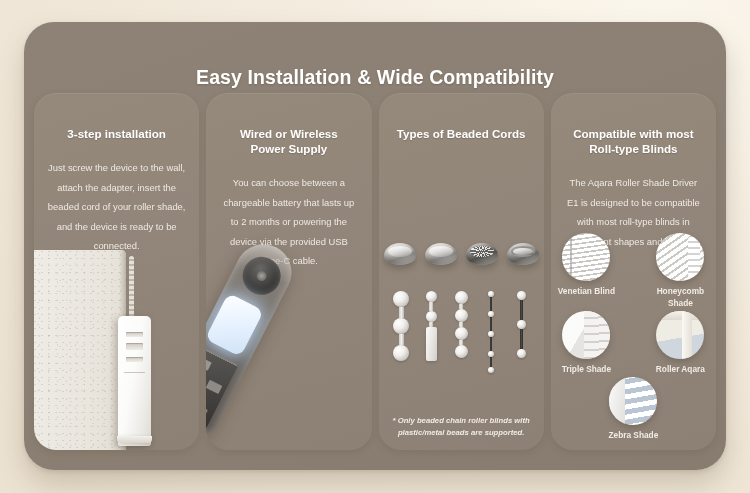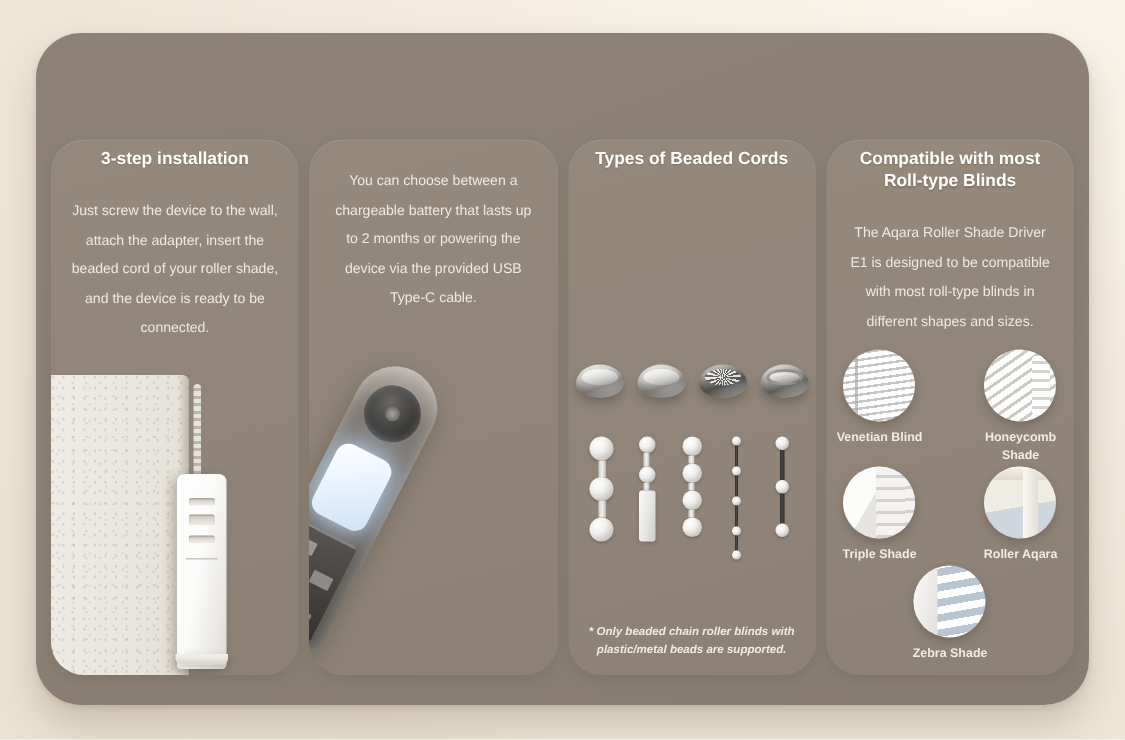--- a/index.html
+++ b/index.html
@@ -28,21 +28,21 @@
 
   
   .panels{position:absolute;left:10px;top:71px;width:682px;height:357px;display:flex;gap:7px;}
   .panel{
     position:relative;flex:1;border-radius:22px;
     background:linear-gradient(165deg,#95897b 0%,#92867a 40%,#8d8175 100%);
     box-shadow:inset 0 1px 0 rgba(255,255,255,.07), 0 3px 7px rgba(90,78,63,.18);
     overflow:hidden;
   }
   .p-head{
-    margin:5px 10px 0;text-align:center;color:#fff;
+    margin:33px 10px 0;text-align:center;color:#fff;
     font-size:11.6px;font-weight:bold;line-height:15px;
     text-shadow:0 1px 1px rgba(60,50,40,.25);
   }
   .p-body{
     margin:17px 13px 0;text-align:center;color:#efeae2;
     font-size:9.4px;line-height:19.5px;
   }
   .p-note{
     position:absolute;left:12px;right:12px;bottom:12px;text-align:center;
     color:#f1ece4;font-size:7.7px;font-weight:bold;line-height:11.5px;font-style:italic;
@@ -169,39 +169,44 @@
     background:linear-gradient(100deg,#fafafa,#e2e0dc);}
   .t-label{color:#f1ece4;font-size:8.3px;font-weight:bold;line-height:12px;}
 </style>
 </head>
 <body>
 
 <div class="stage">
 
   <div class="hero">
 
+    <div class="hero-title">Easy Installation &amp; Wide Compatibility</div>
 
     <div class="panels">
 
       <div class="panel">
         <div class="p-head">3-step installation</div>
         <div class="p-body">Just screw the device to the wall, attach the adapter, insert the beaded cord of your roller shade, and the device is ready to be connected.</div>
         <div class="art1">
           <div class="wall"></div>
           <div class="cord"></div>
           <div class="device">
             <span class="slotA"></span>
             <span class="slotB"></span>
             <span class="slotC"></span>
           </div>
           <div class="dev-lip"></div>
         </div>
       </div>
 
       <div class="panel">
+        <div class="p-head">
+          <div>Wired or Wireless</div>
+          <div>Power Supply</div>
+        </div>
         <div class="p-body">You can choose between a chargeable battery that lasts up to 2 months or powering the device via the provided USB Type-C cable.</div>
         <div class="art2">
           <div class="xray">
             <span class="motor"></span>
             <span class="cell"></span>
             <span class="pcb"></span>
           </div>
         </div>
       </div>
 

